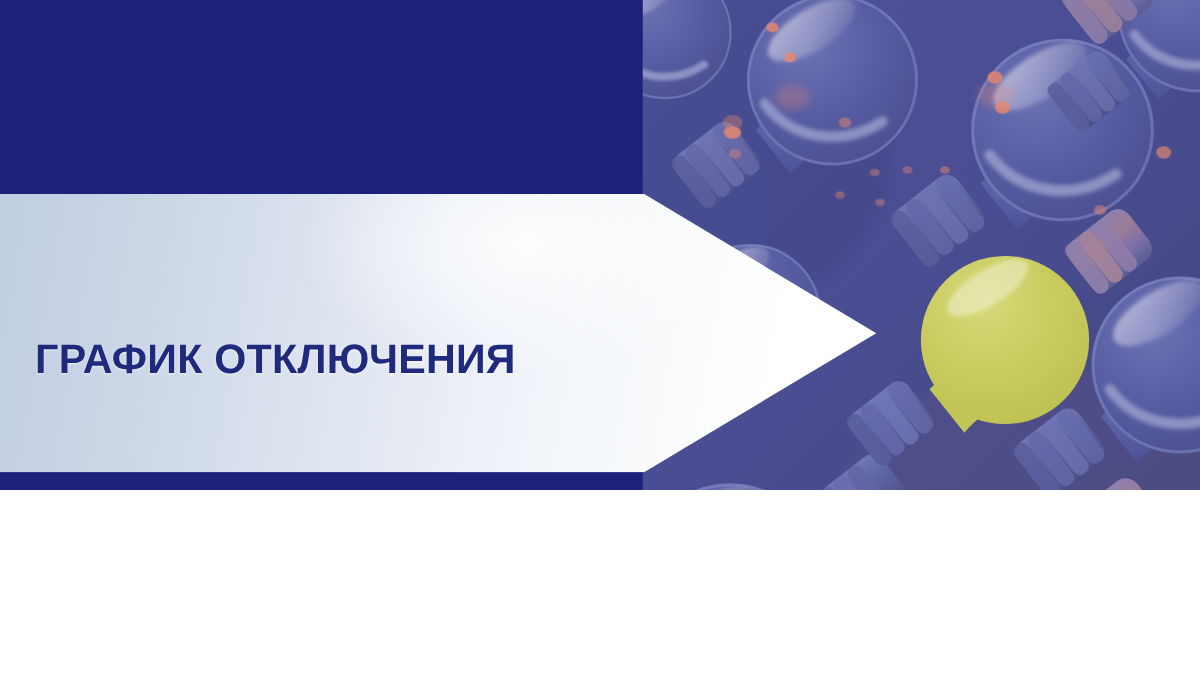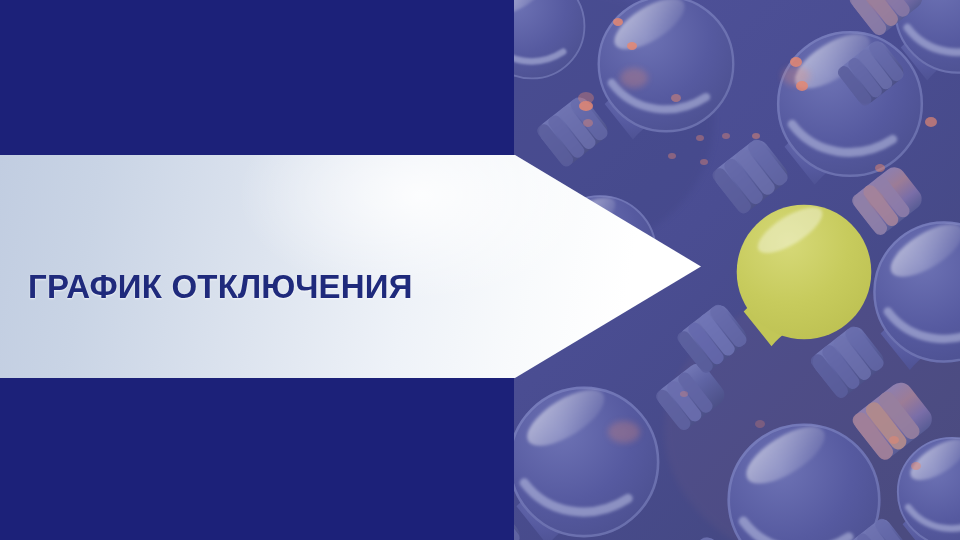--- a/index.html
+++ b/index.html
@@ -4,21 +4,21 @@
 <title>Banner</title>
 <style>
   html, body {
     margin: 0;
     padding: 0;
     background: #ffffff;
   }
   #stage {
     position: relative;
     width: 960px;
-    height: 540px;
+    height: 392px;
     overflow: hidden;
     font-family: "Liberation Sans", sans-serif;
     background: #1c2179;
   }
 
   
   #photo {
     position: absolute;
     left: 514px;
     top: 0;

